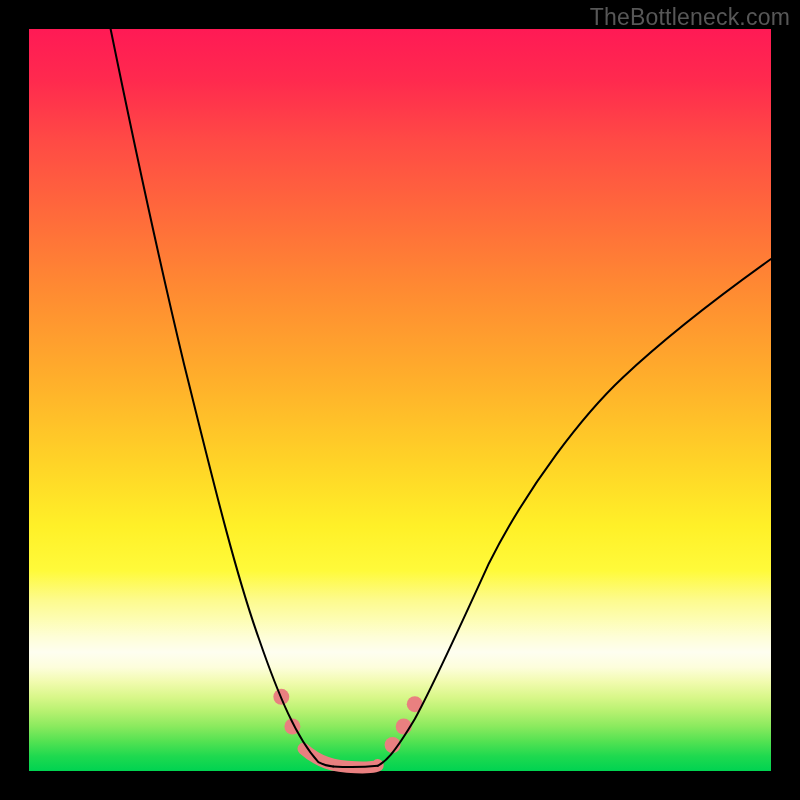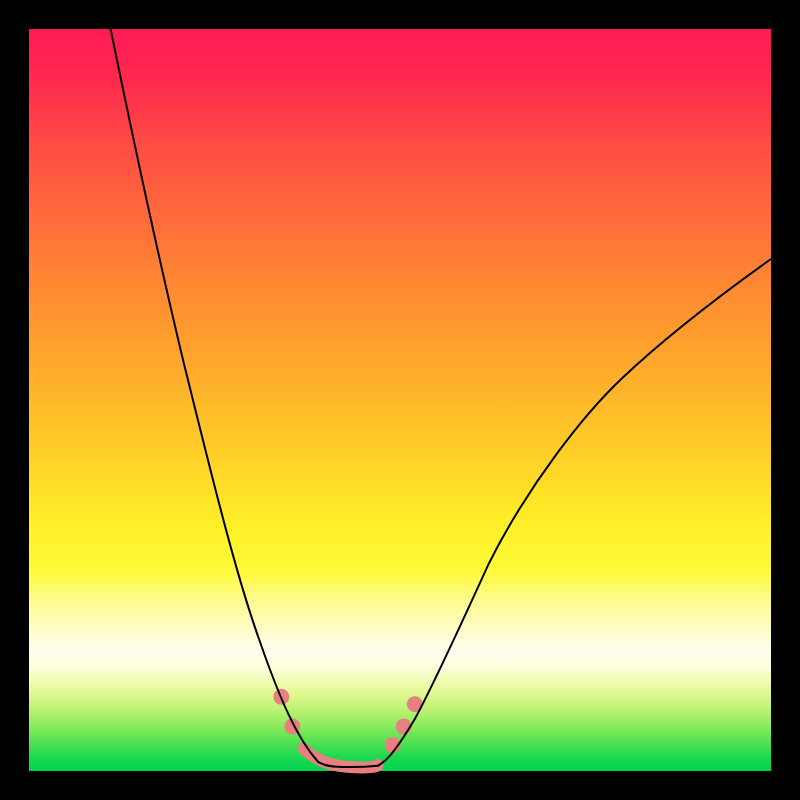--- a/index.html
+++ b/index.html
@@ -109,13 +109,14 @@
       <path class="curve" d="M 304.2 737.5
                C 318.9 738.3, 333.7 738.3, 348.7 736.8"></path>
 
       <path class="curve" d="M 348.7 736.8
                C 356 733, 363.6 727.2, 385.8 690.1
                C 405 655, 430 600, 460.0 534.2
                C 500 455, 555 385, 593.6 348.7
                C 640 305, 700 260, 742 230"></path>
     </svg>
   </div>
+  <div class="watermark">TheBottleneck.com</div>
 </div>
 
 </body></html>

